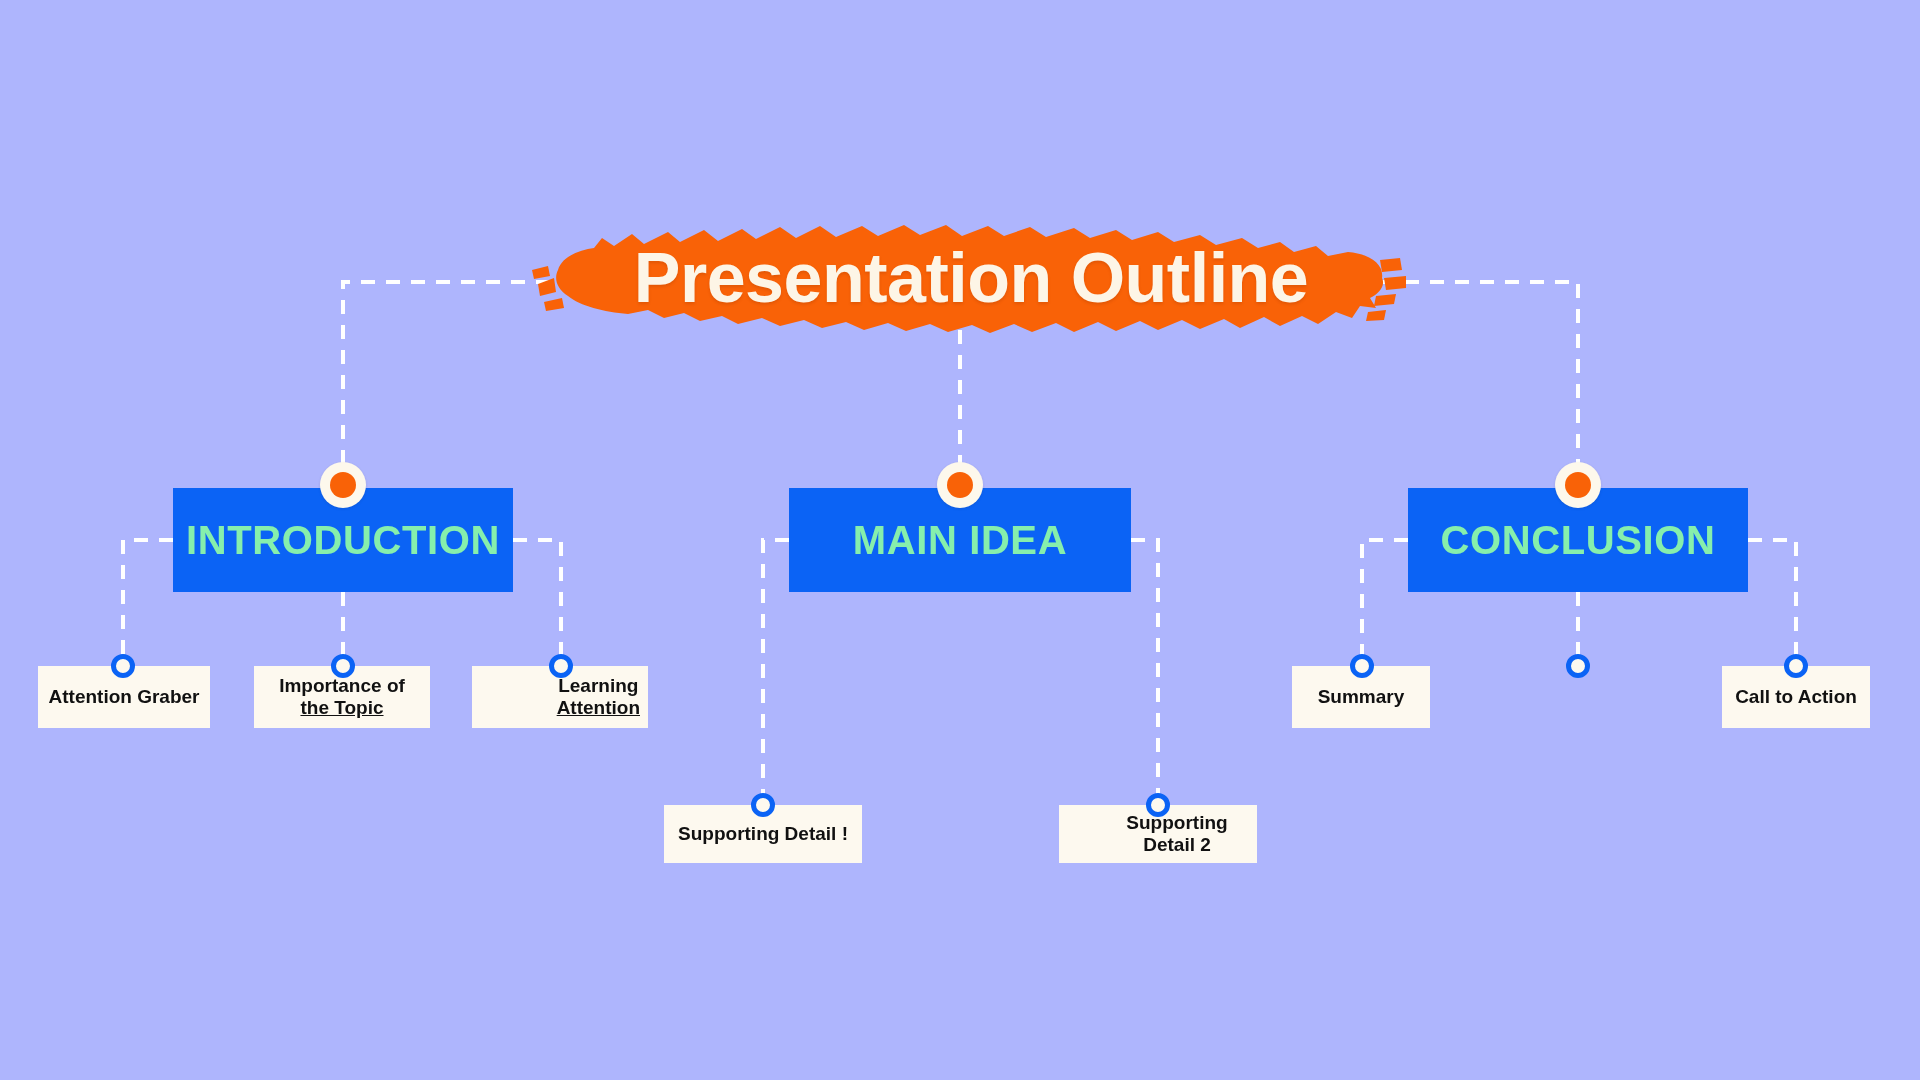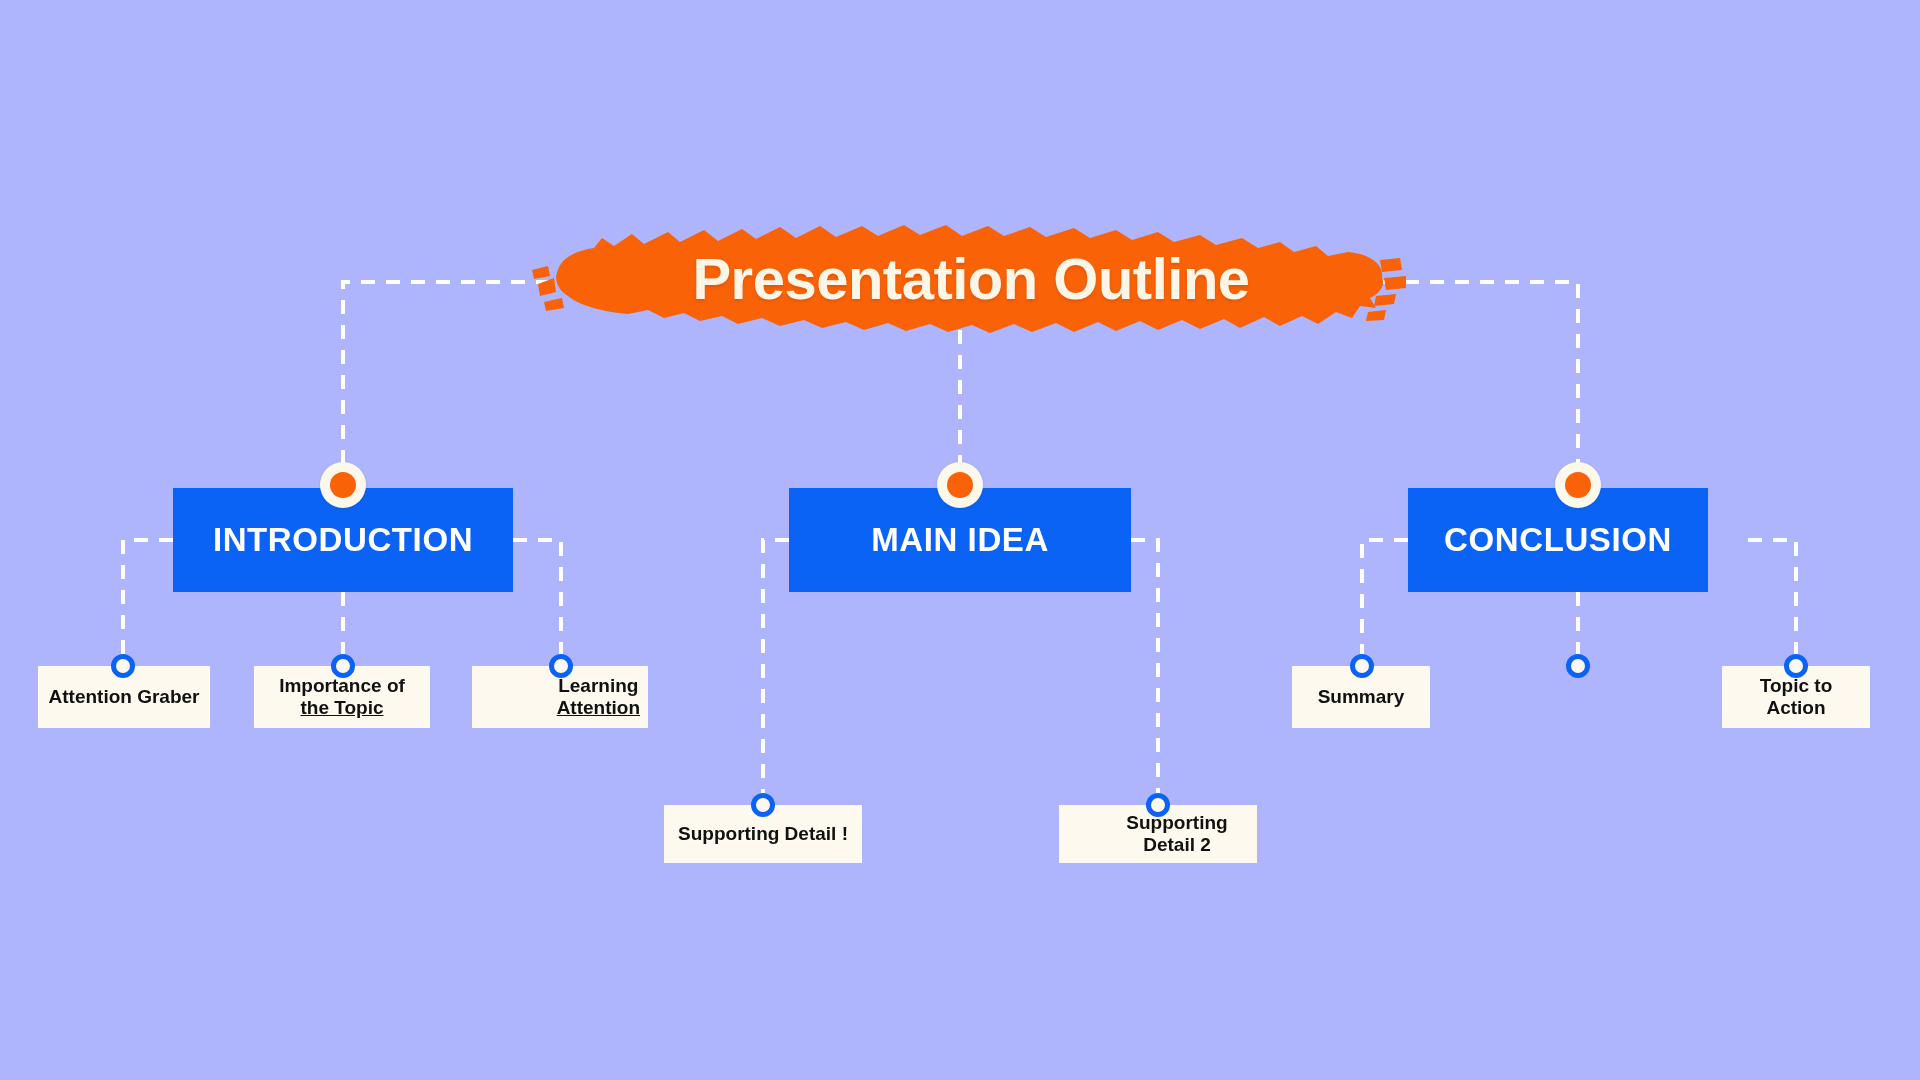--- a/index.html
+++ b/index.html
@@ -32,41 +32,41 @@
     width:880px; height:140px;
     z-index:3;
   }
   #brush-svg { position:absolute; left:0; top:0; width:880px; height:140px; }
   #title-text {
     position:absolute;
     left:0; top:0;
     width:880px; height:140px;
     display:flex; align-items:center; justify-content:center;
     color:#fdf5e6;
-    font-size:58px;
+    font-size:70px;
     font-weight:bold;
     letter-spacing:-0.5px;
     white-space:nowrap;
     text-shadow:0 2px 3px rgba(120,40,0,0.18);
     padding-left:6px;
   }
 
   
   .branch-box {
     position:absolute;
     height:104px;
     background:#0b63f5;
     display:flex;
     align-items:center;
     justify-content:center;
     z-index:3;
   }
   .branch-label {
-    color:#ffffff;
-    font-size:33px;
+    color:#86efac;
+    font-size:40px;
     font-weight:bold;
     letter-spacing:0.6px;
     white-space:nowrap;
   }
 
   
   .node-orange {
     position:absolute;
     width:46px; height:46px;
     border-radius:50%;
@@ -221,33 +221,33 @@
   </div>
 
   <div class="node-ring" style="left:1146px; top:793px;"></div>
   <div class="leaf-box" style="left:1059px; top:805px; width:198px; height:58px;padding-left:46px;">
     <span class="leaf-label">
       <span>Supporting Detail 2</span>
     </span>
   </div>
 
   <div class="node-orange" style="left:1555px; top:462px;"></div>
-  <div class="branch-box" style="left:1408px; top:488px; width:300px;">
+  <div class="branch-box" style="left:1408px; top:488px; width:340px;">
     <span class="branch-label">CONCLUSION</span>
   </div>
 
   <div class="node-ring" style="left:1350px; top:654px;"></div>
   <div class="leaf-box" style="left:1292px; top:666px; width:138px; height:62px;">
     <span class="leaf-label">
       <span>Summary</span>
     </span>
   </div>
 
   <div class="node-ring" style="left:1566px; top:654px;"></div>
 
   <div class="node-ring" style="left:1784px; top:654px;"></div>
   <div class="leaf-box" style="left:1722px; top:666px; width:148px; height:62px;">
     <span class="leaf-label">
-      <span>Topic to Action</span>
+      <span>Call to Action</span>
     </span>
   </div>
 
 </div>
 
 </body></html>

